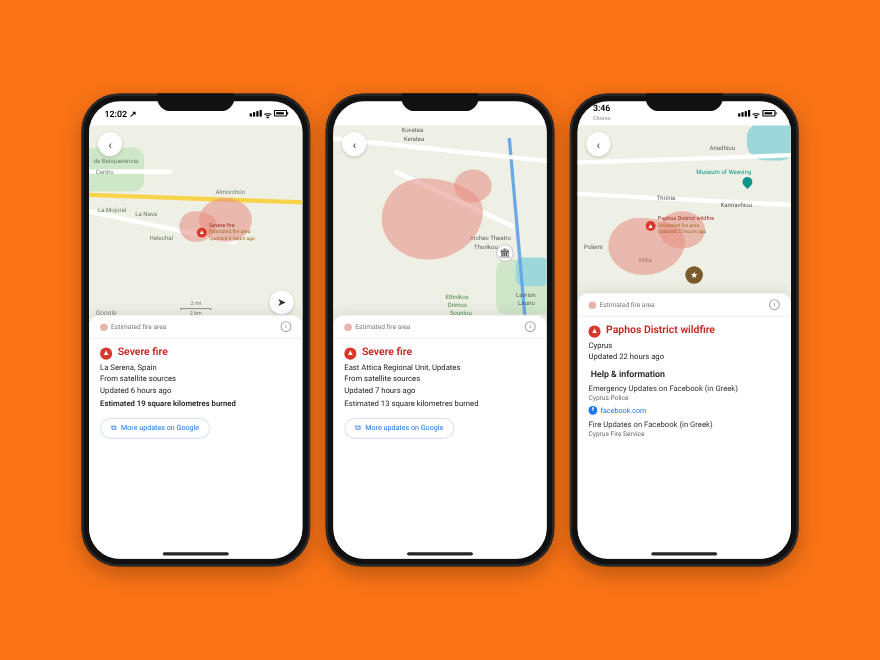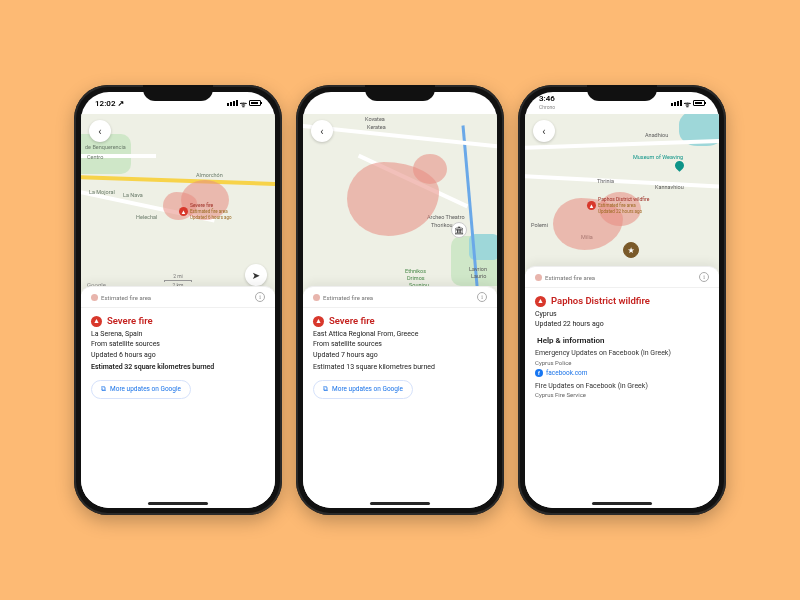--- a/index.html
+++ b/index.html
@@ -1,17 +1,17 @@
 <!DOCTYPE html>
 <html><head>
 <meta charset="utf-8">
 <style>
   html,body{margin:0;padding:0;box-sizing:border-box;font-family:-apple-system,BlinkMacSystemFont,"Segoe UI",Roboto,Arial,sans-serif}
   *,*:before,*:after{box-sizing:inherit}
-  .stage{width:800px;height:600px;background:#fdba74;display:flex;align-items:center;justify-content:center;gap:14px}
+  .stage{width:800px;height:600px;background:#f97316;display:flex;align-items:center;justify-content:center;gap:14px}
   .phone{width:208px;height:430px;background:#111;border-radius:34px;padding:7px;position:relative;box-shadow:0 6px 18px rgba(0,0,0,.25),inset 0 0 0 2px #2a2a2a}
   .screen{width:100%;height:100%;background:#fff;border-radius:28px;overflow:hidden;position:relative;display:flex;flex-direction:column}
   .notch{position:absolute;top:0;left:50%;transform:translateX(-50%);width:70px;height:16px;background:#111;border-bottom-left-radius:12px;border-bottom-right-radius:12px;z-index:30}
   .statusbar{height:22px;display:flex;align-items:center;justify-content:space-between;padding:0 14px;font-size:8px;font-weight:600;z-index:20;position:relative}
   .status-icons{display:flex;gap:2px;align-items:center}
   .bars{display:inline-flex;align-items:flex-end;gap:1px}
   .bars span{width:2px;background:#000}
   .bars span:nth-child(1){height:3px}.bars span:nth-child(2){height:4px}.bars span:nth-child(3){height:5px}.bars span:nth-child(4){height:6px}
   .wifi{font-size:8px}
   .batt{width:12px;height:6px;border:1px solid #000;border-radius:1px;position:relative}
@@ -114,21 +114,21 @@
           <span class="info-i">i</span>
         </div>
         <div class="body">
           <div class="fire-title">
             <span class="flame-ic">▲</span>
             <span>Severe fire</span>
           </div>
           <p>La Serena, Spain</p>
           <p>From satellite sources</p>
           <p>Updated 6 hours ago</p>
-          <p style="font-weight:600;margin-top:3px">Estimated 32 square kilometres burned</p>
+          <p style="font-weight:600;margin-top:3px">Estimated 19 square kilometres burned</p>
           <span class="pill">
             <span class="ext">⧉</span>
             <span>More updates on Google</span>
           </span>
         </div>
       </div>
       <div class="home-ind"></div>
     </div>
   </div>
 
@@ -165,21 +165,21 @@
               <span class="swatch"></span>
               <span>Estimated fire area</span>
             </span>
           <span class="info-i">i</span>
         </div>
         <div class="body">
           <div class="fire-title">
             <span class="flame-ic">▲</span>
             <span>Severe fire</span>
           </div>
-          <p>East Attica Regional From, Greece</p>
+          <p>East Attica Regional Unit, Updates</p>
           <p>From satellite sources</p>
           <p>Updated 7 hours ago</p>
           <p style="font-weight:400;margin-top:3px">Estimated 13 square kilometres burned</p>
           <span class="pill">
             <span class="ext">⧉</span>
             <span>More updates on Google</span>
           </span>
         </div>
       </div>
       <div class="home-ind"></div>

